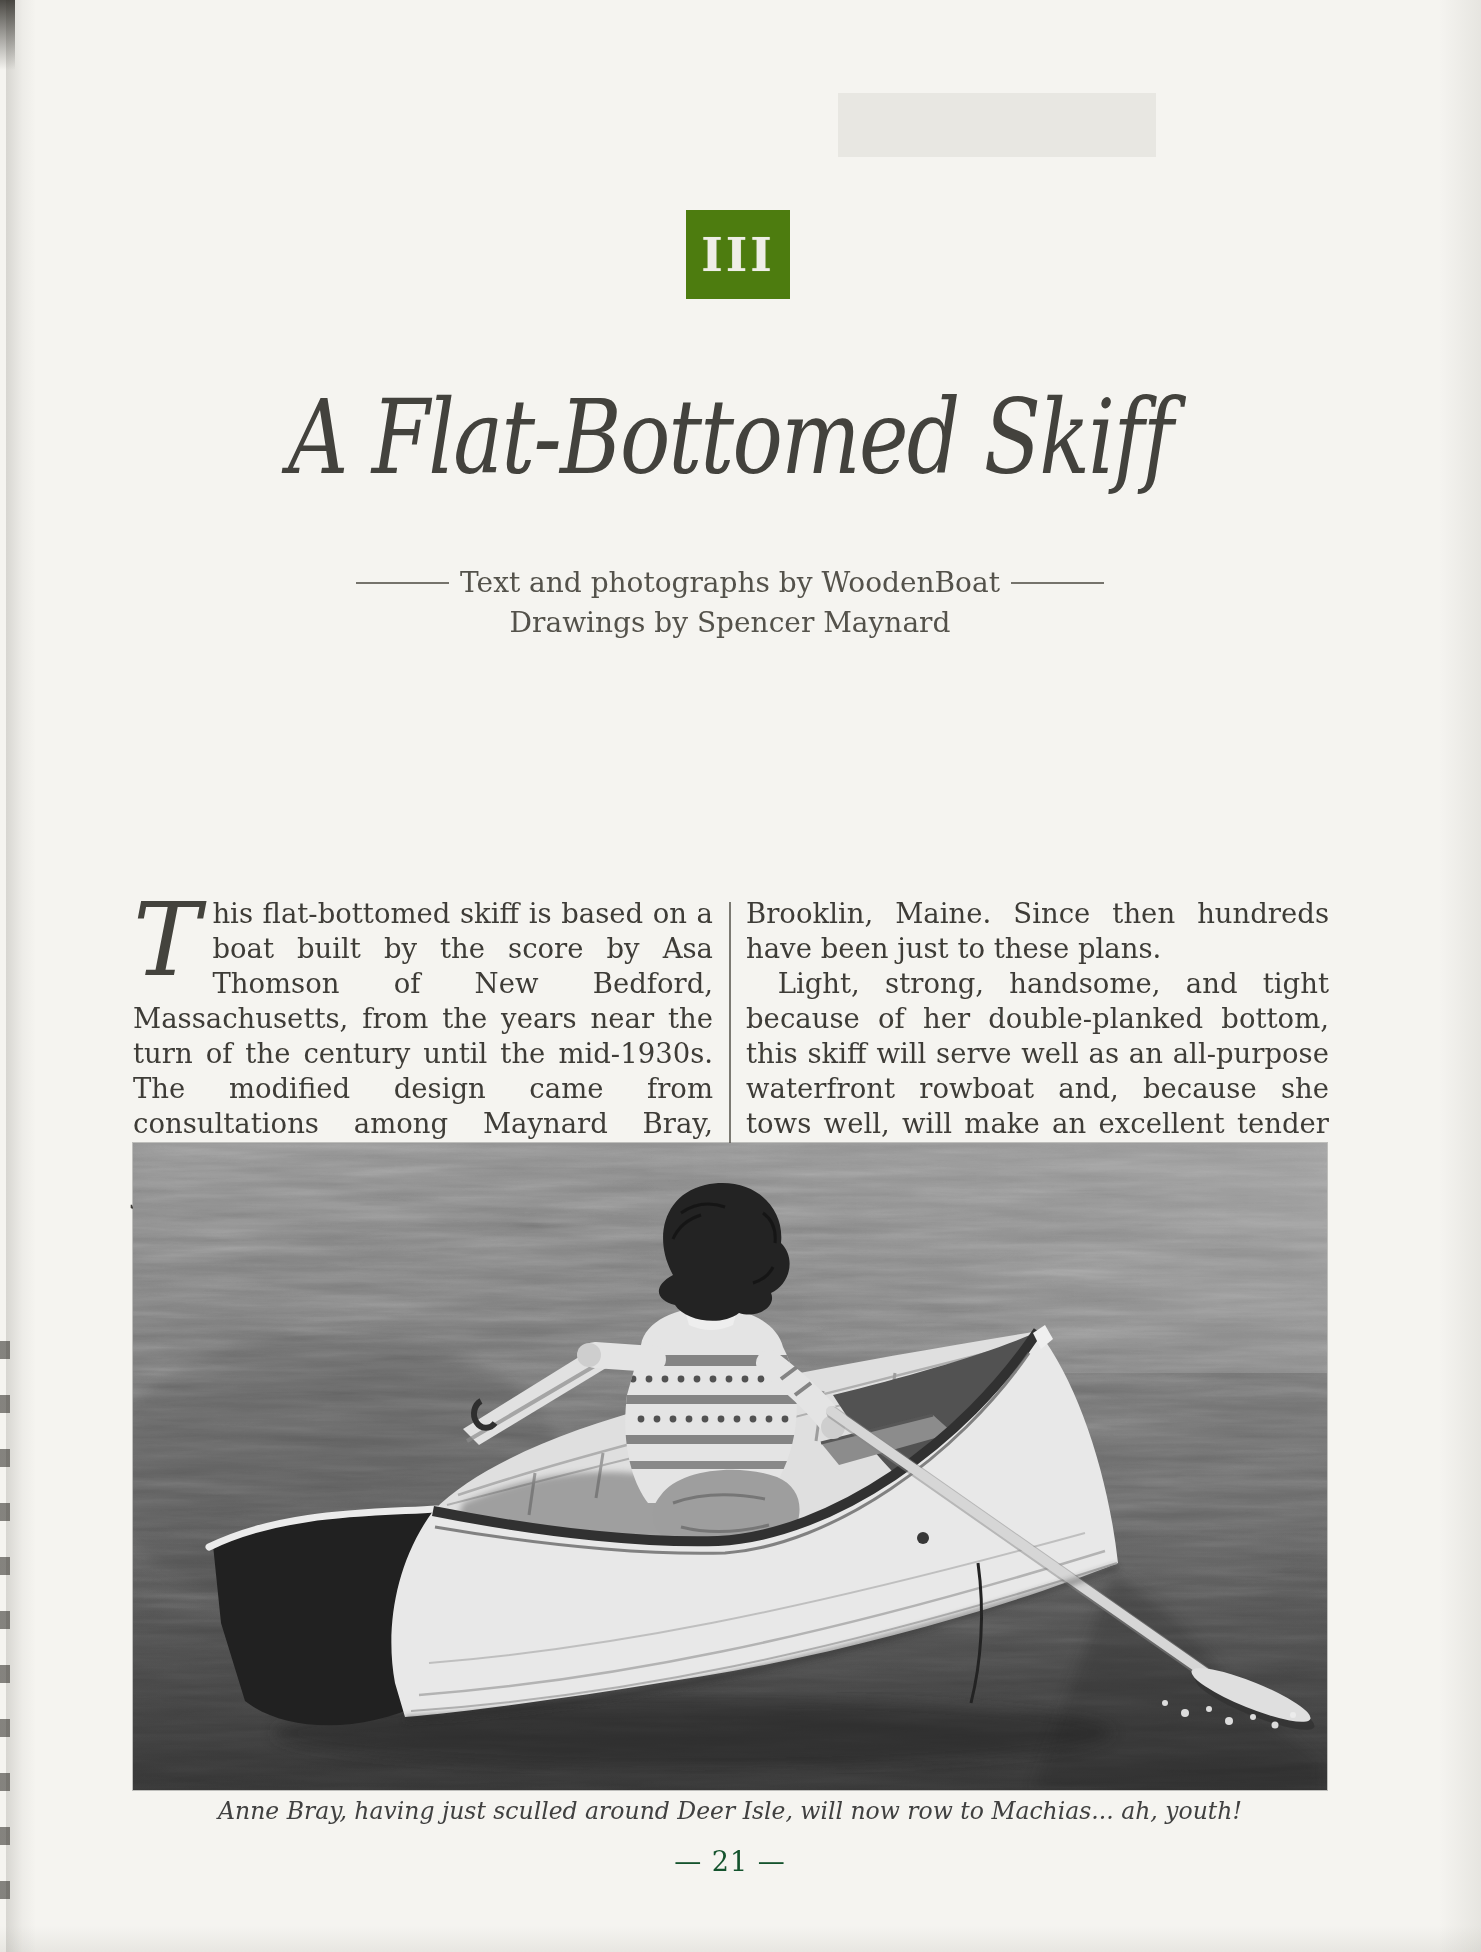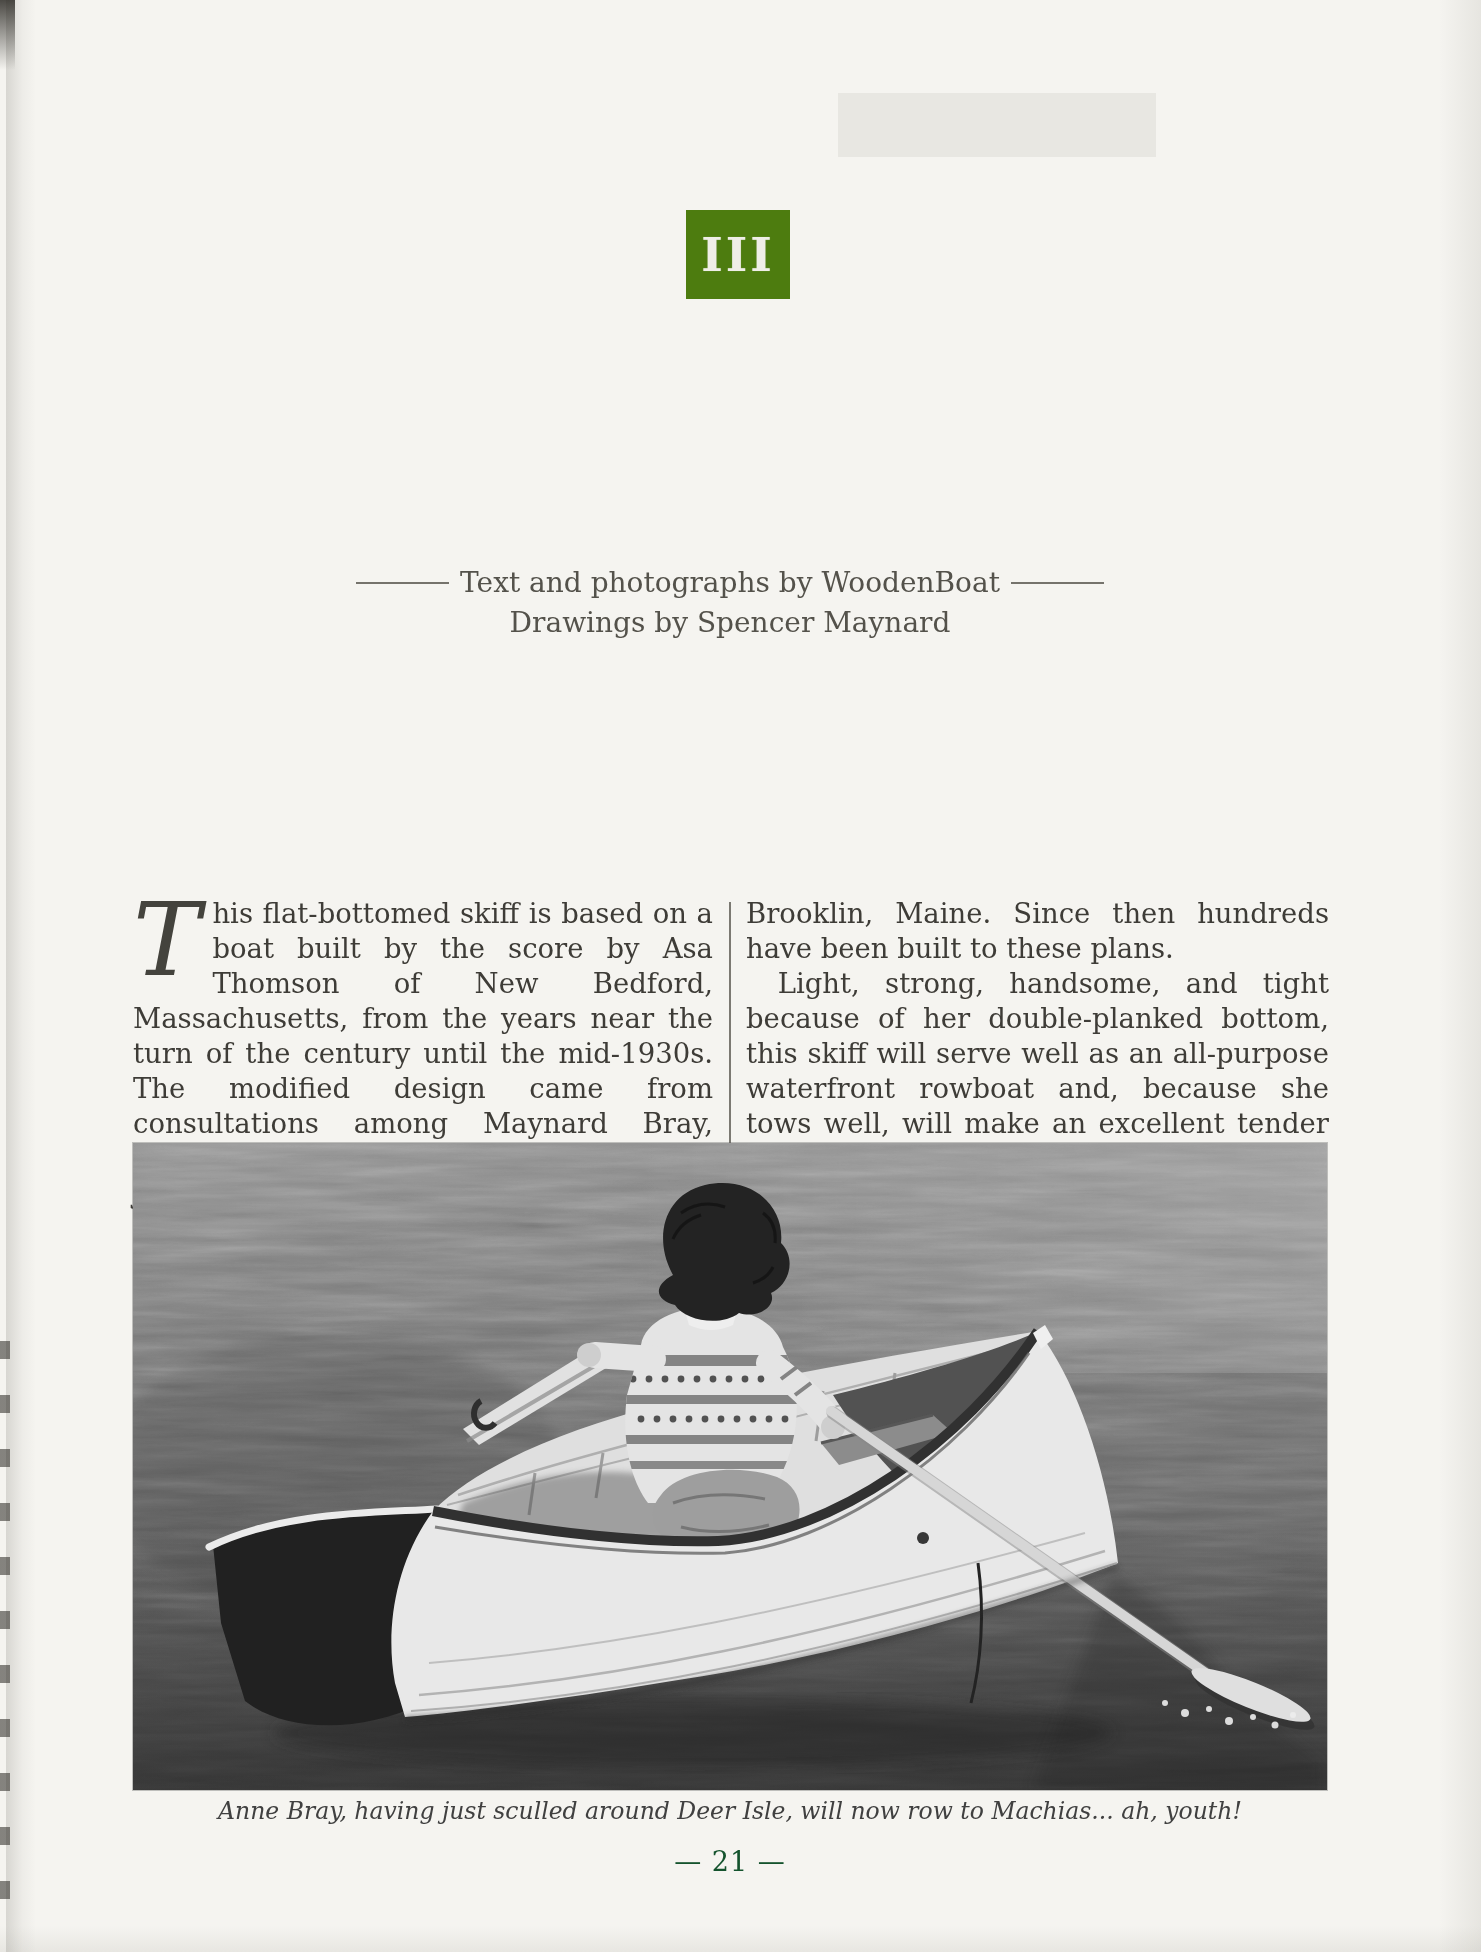--- a/index.html
+++ b/index.html
@@ -68,39 +68,42 @@
   <div class="corner-mark"></div>
   <div class="spine-stitches"></div>
   <div class="scan-smudge"></div>
   <div class="right-edge-shade"></div>
   <div class="bottom-edge-shade"></div>
 
   <div class="chapter-box">
     <span>III</span>
   </div>
 
+  <div class="title-wrap">
+    <span class="title">A Flat-Bottomed Skiff</span>
+  </div>
 
   <div class="byline">
     <div class="byline-row">
       <span class="byline-rule"></span>
       <span>Text and photographs by WoodenBoat</span>
       <span class="byline-rule"></span>
     </div>
     <div>Drawings by Spencer Maynard</div>
   </div>
 
   <div class="columns">
     <div class="col col-left">
       <p>
         <span class="dropcap">T</span><span>his flat-bottomed skiff is based on a boat built by the score by Asa Thomson of New Bedford, Massachusetts, from the years near the turn of the century until the mid-1930s.  The modified design came from consultations among Maynard Bray, Spencer Lincoln, Joel White, and Jonathan Wilson; the prototype was built in 1979 by the Brooklin Boat Yard,</span>
       </p>
     </div>
     <div class="col-divider"></div>
     <div class="col col-right">
-      <p>Brooklin, Maine.  Since then hundreds have been built to these plans.</p>
+      <p>Brooklin, Maine.  Since then hundreds have been just to these plans.</p>
       <p class="indent">Light, strong, handsome, and tight because of her double-planked bottom, this skiff will serve well as an all-purpose waterfront rowboat and, because she tows well, will make an excellent tender to a larger craft.</p>
       <p class="indent">Here’s how to build her.</p>
     </div>
   </div>
 
   <div class="photo-figure">
     <svg width="1194" height="647" viewBox="0 0 1194 647" xmlns="http://www.w3.org/2000/svg">
       <defs>
         <linearGradient id="waterGrad" x1="0" y1="0" x2="0" y2="1">
           <stop offset="0" stop-color="#959390"></stop>

